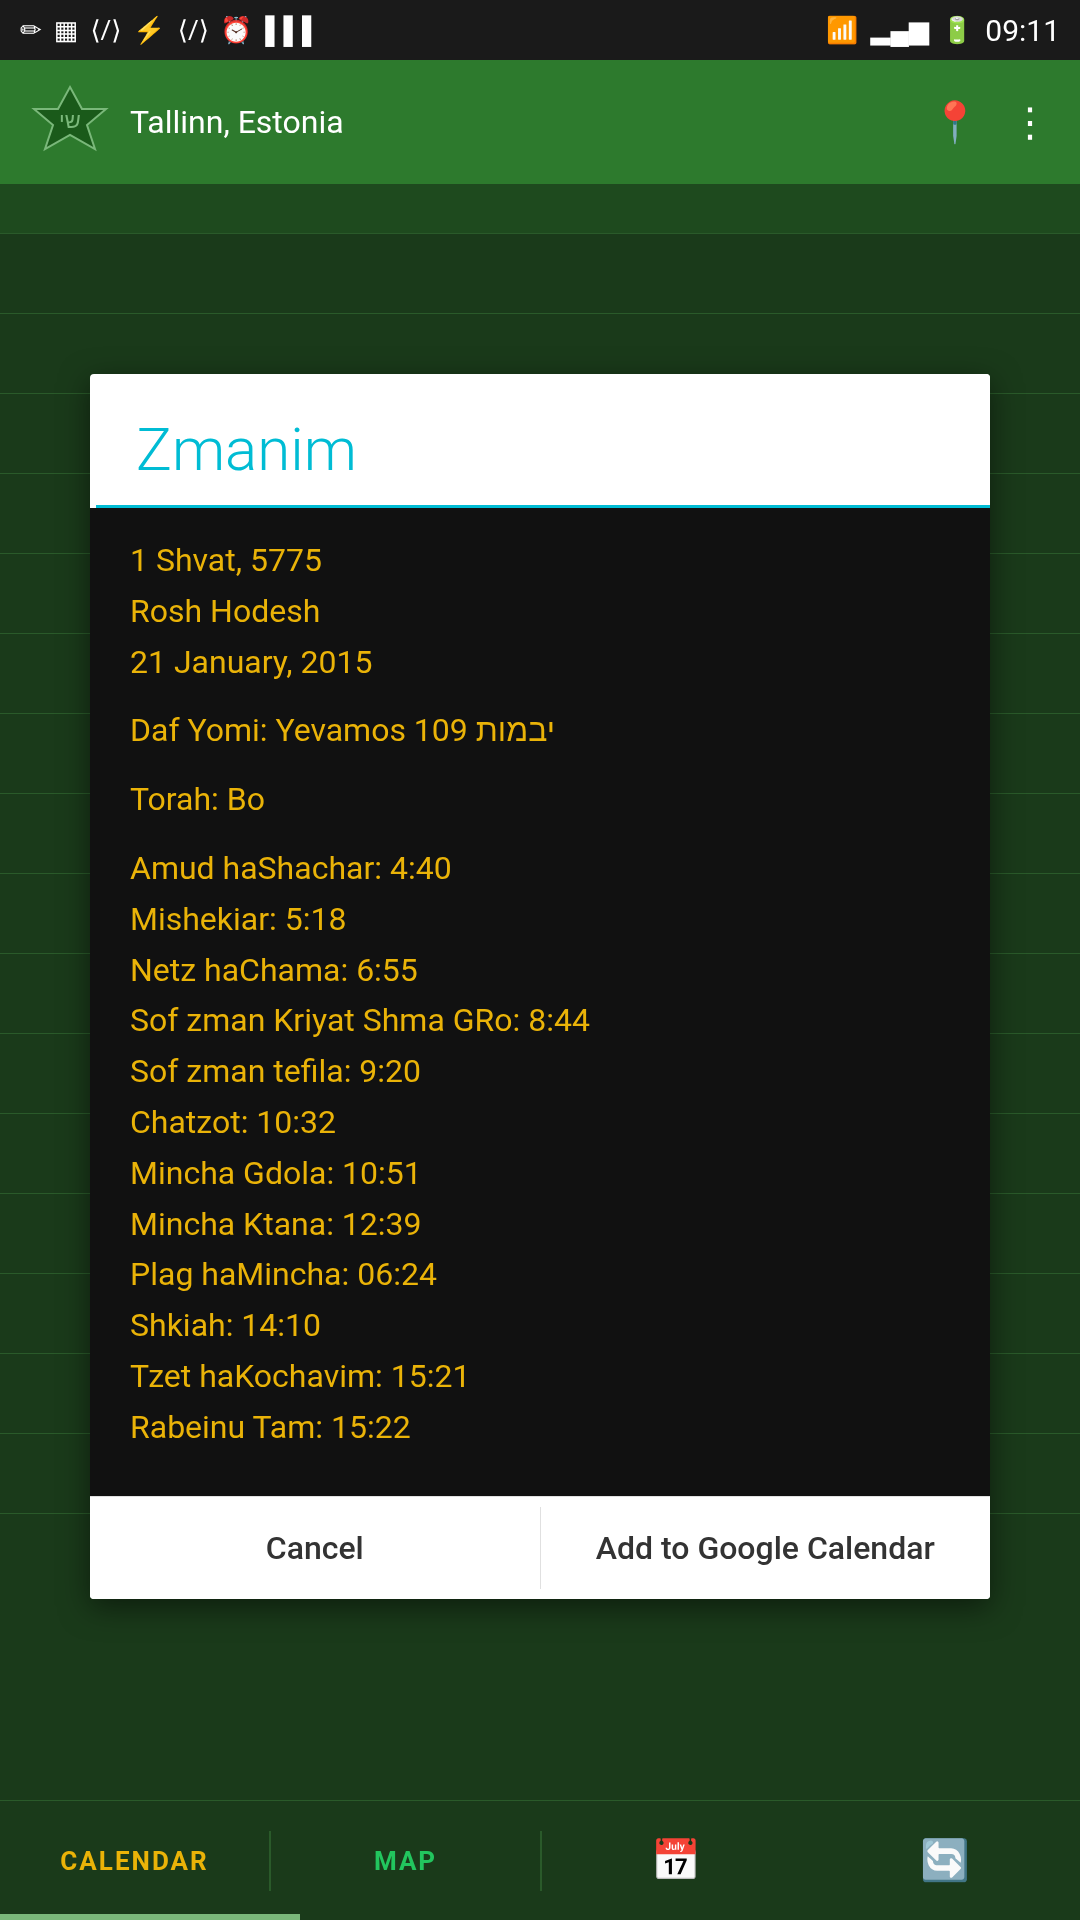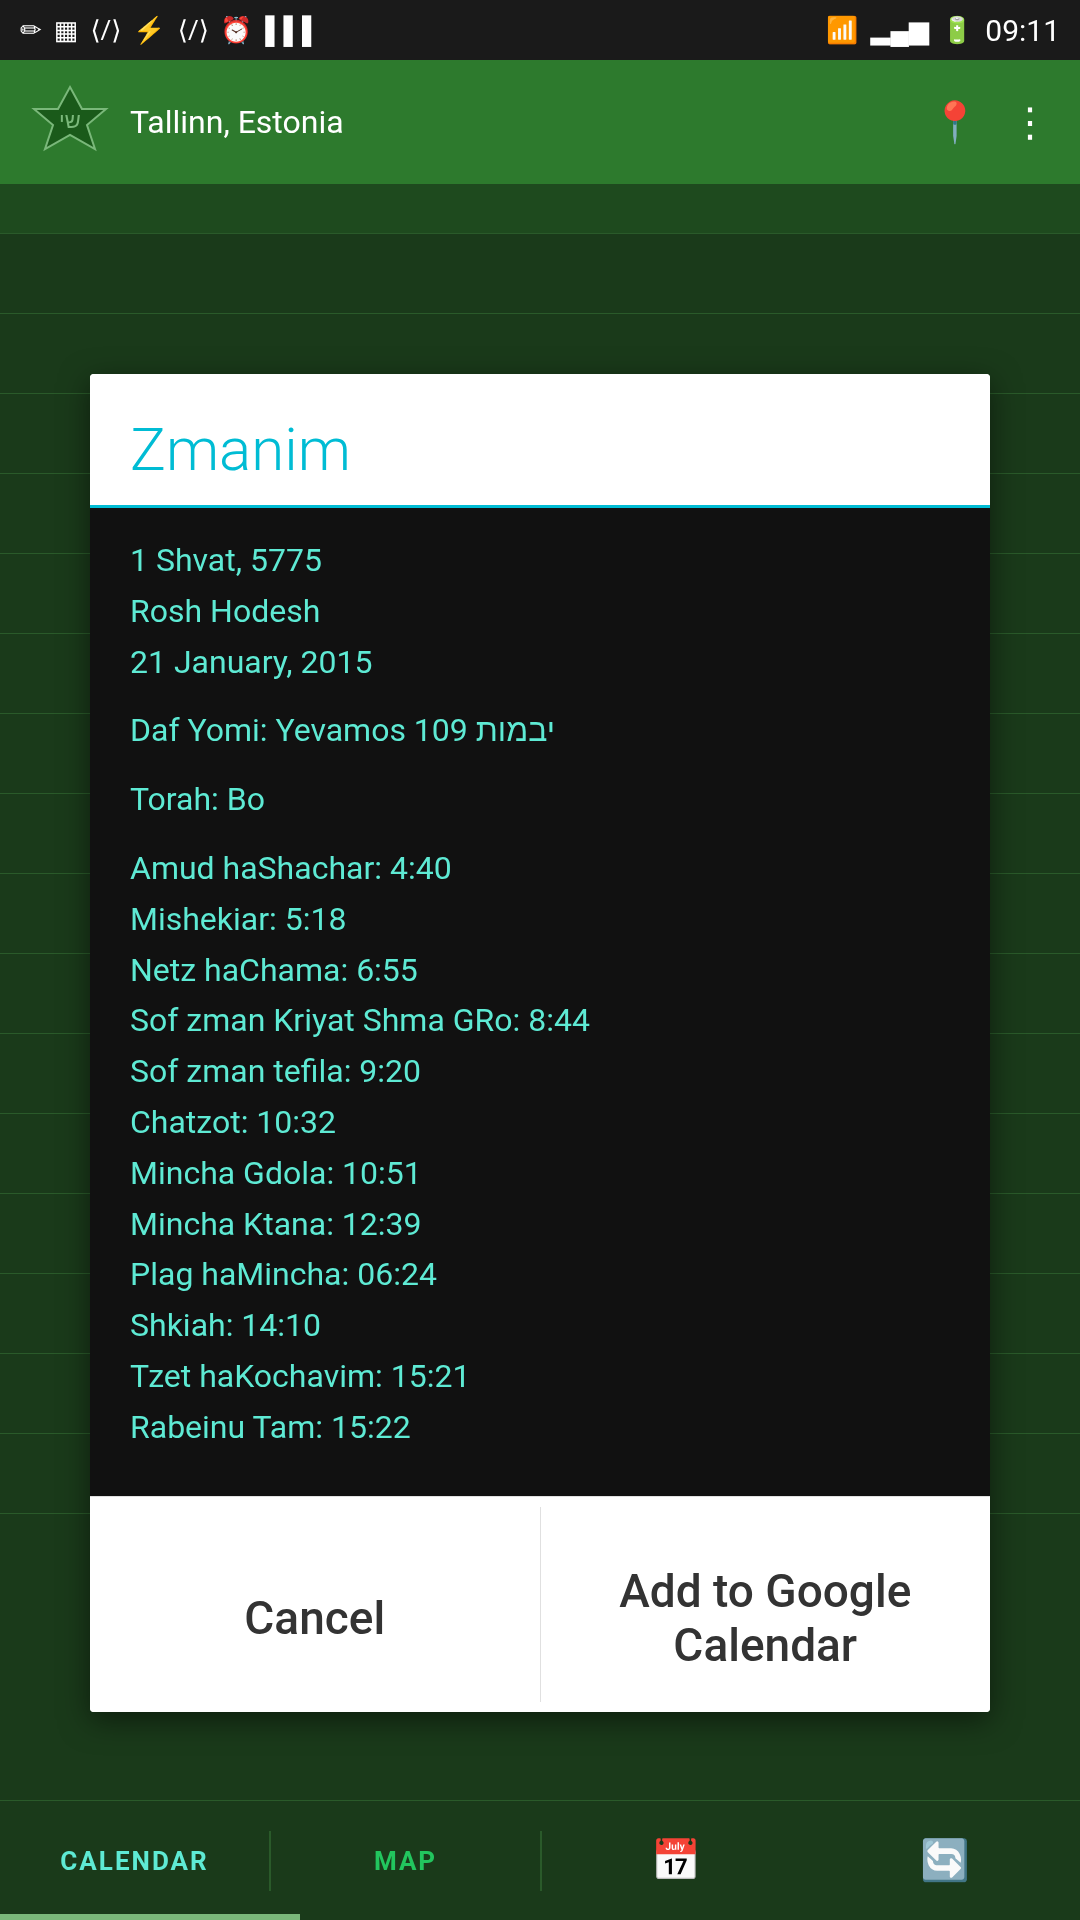--- a/index.html
+++ b/index.html
@@ -100,21 +100,21 @@
       justify-content: center;
       gap: 6px;
     }
     .bottom-nav-label {
       color: #22c55e;
       font-size: 26px;
       font-weight: bold;
       letter-spacing: 2px;
     }
     .bottom-nav-label.active {
-      color: #5eead4;
+      color: #eab308;
     }
     .bottom-nav-divider {
       width: 2px;
       height: 60px;
       background: #2a5a2a;
     }
     .bottom-nav-icon {
       color: #7ab87a;
       font-size: 40px;
     }
@@ -147,35 +147,36 @@
       background: white;
       border-radius: 4px;
       overflow: hidden;
       box-shadow: 0 8px 30px rgba(0,0,0,0.5);
     }
 
     .dialog-title-bar {
       background: white;
       padding: 40px 40px 20px 40px;
       border-bottom: 3px solid #00bcd4;
+      margin-left: 6px;
     }
 
     .dialog-title {
       color: #00bcd4;
       font-size: 60px;
       font-weight: 300;
     }
 
     .dialog-content {
       background: #111;
       padding: 30px 40px 40px 40px;
     }
 
     .dialog-content p {
-      color: #5eead4;
+      color: #eab308;
       font-size: 32px;
       line-height: 1.4;
       margin-bottom: 2px;
     }
 
     .dialog-content .section-gap {
       margin-bottom: 24px;
     }
 
     .dialog-content .small-gap {
@@ -183,29 +184,28 @@
     }
 
     .dialog-actions {
       background: white;
       display: flex;
       border-top: 1px solid #e0e0e0;
     }
 
     .dialog-btn {
       flex: 1;
-      padding: 40px 20px;
-      font-size: 46px;
+      padding: 32px 20px;
+      font-size: 32px;
       color: #333;
       background: transparent;
       border: none;
       cursor: pointer;
       font-family: inherit;
       font-weight: 500;
-      margin-top: 27px;
     }
 
     .dialog-btn-divider {
       width: 1px;
       background: #e0e0e0;
       margin: 10px 0;
     }
 
     
     .cal-row {

